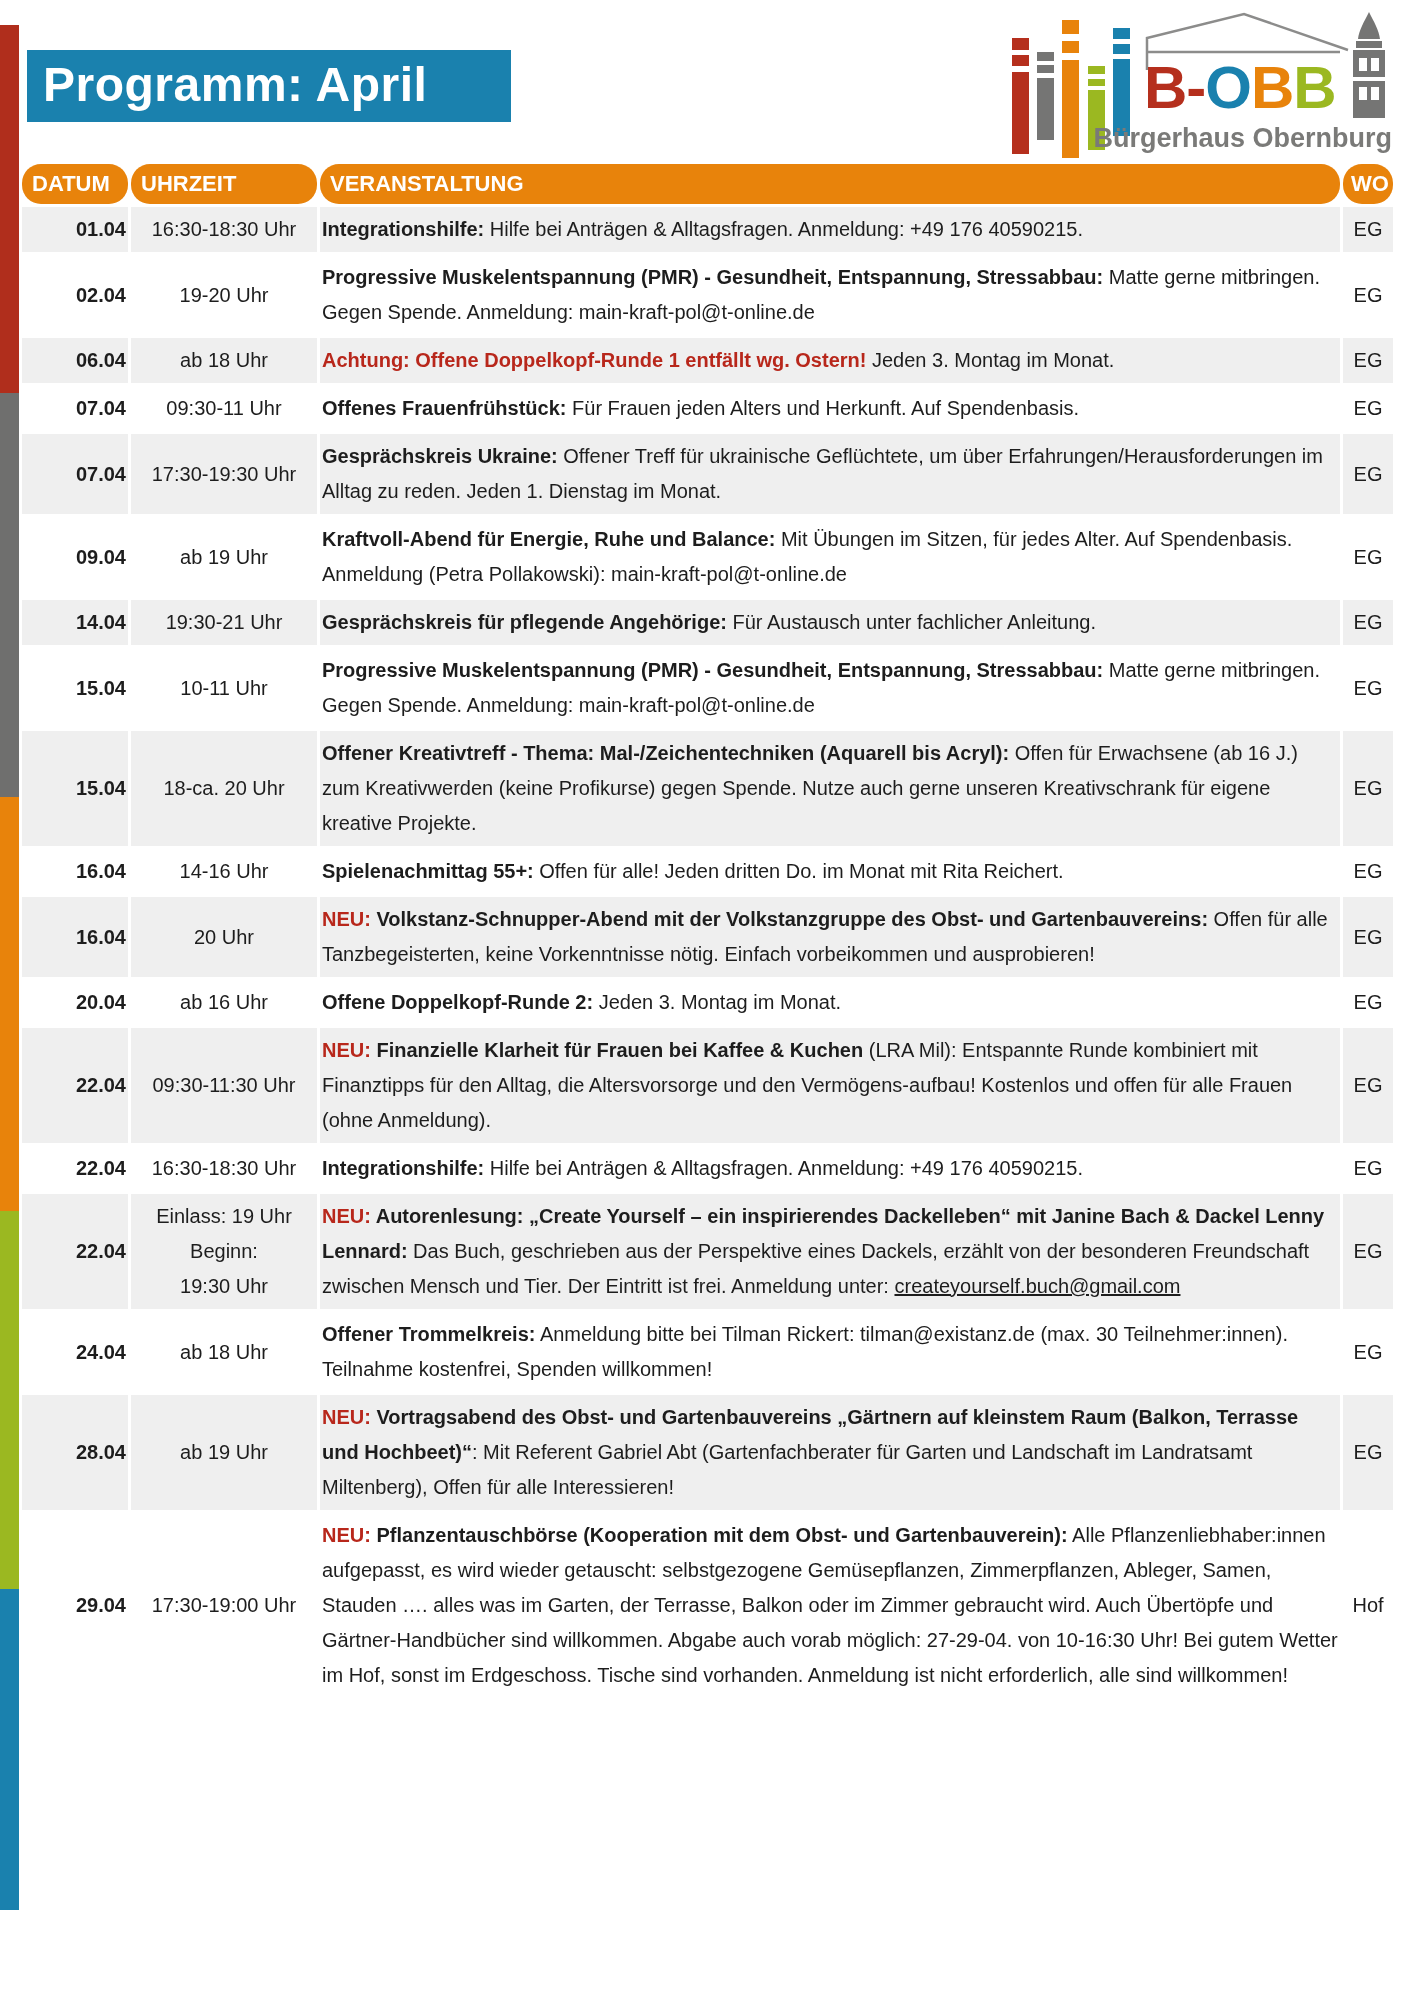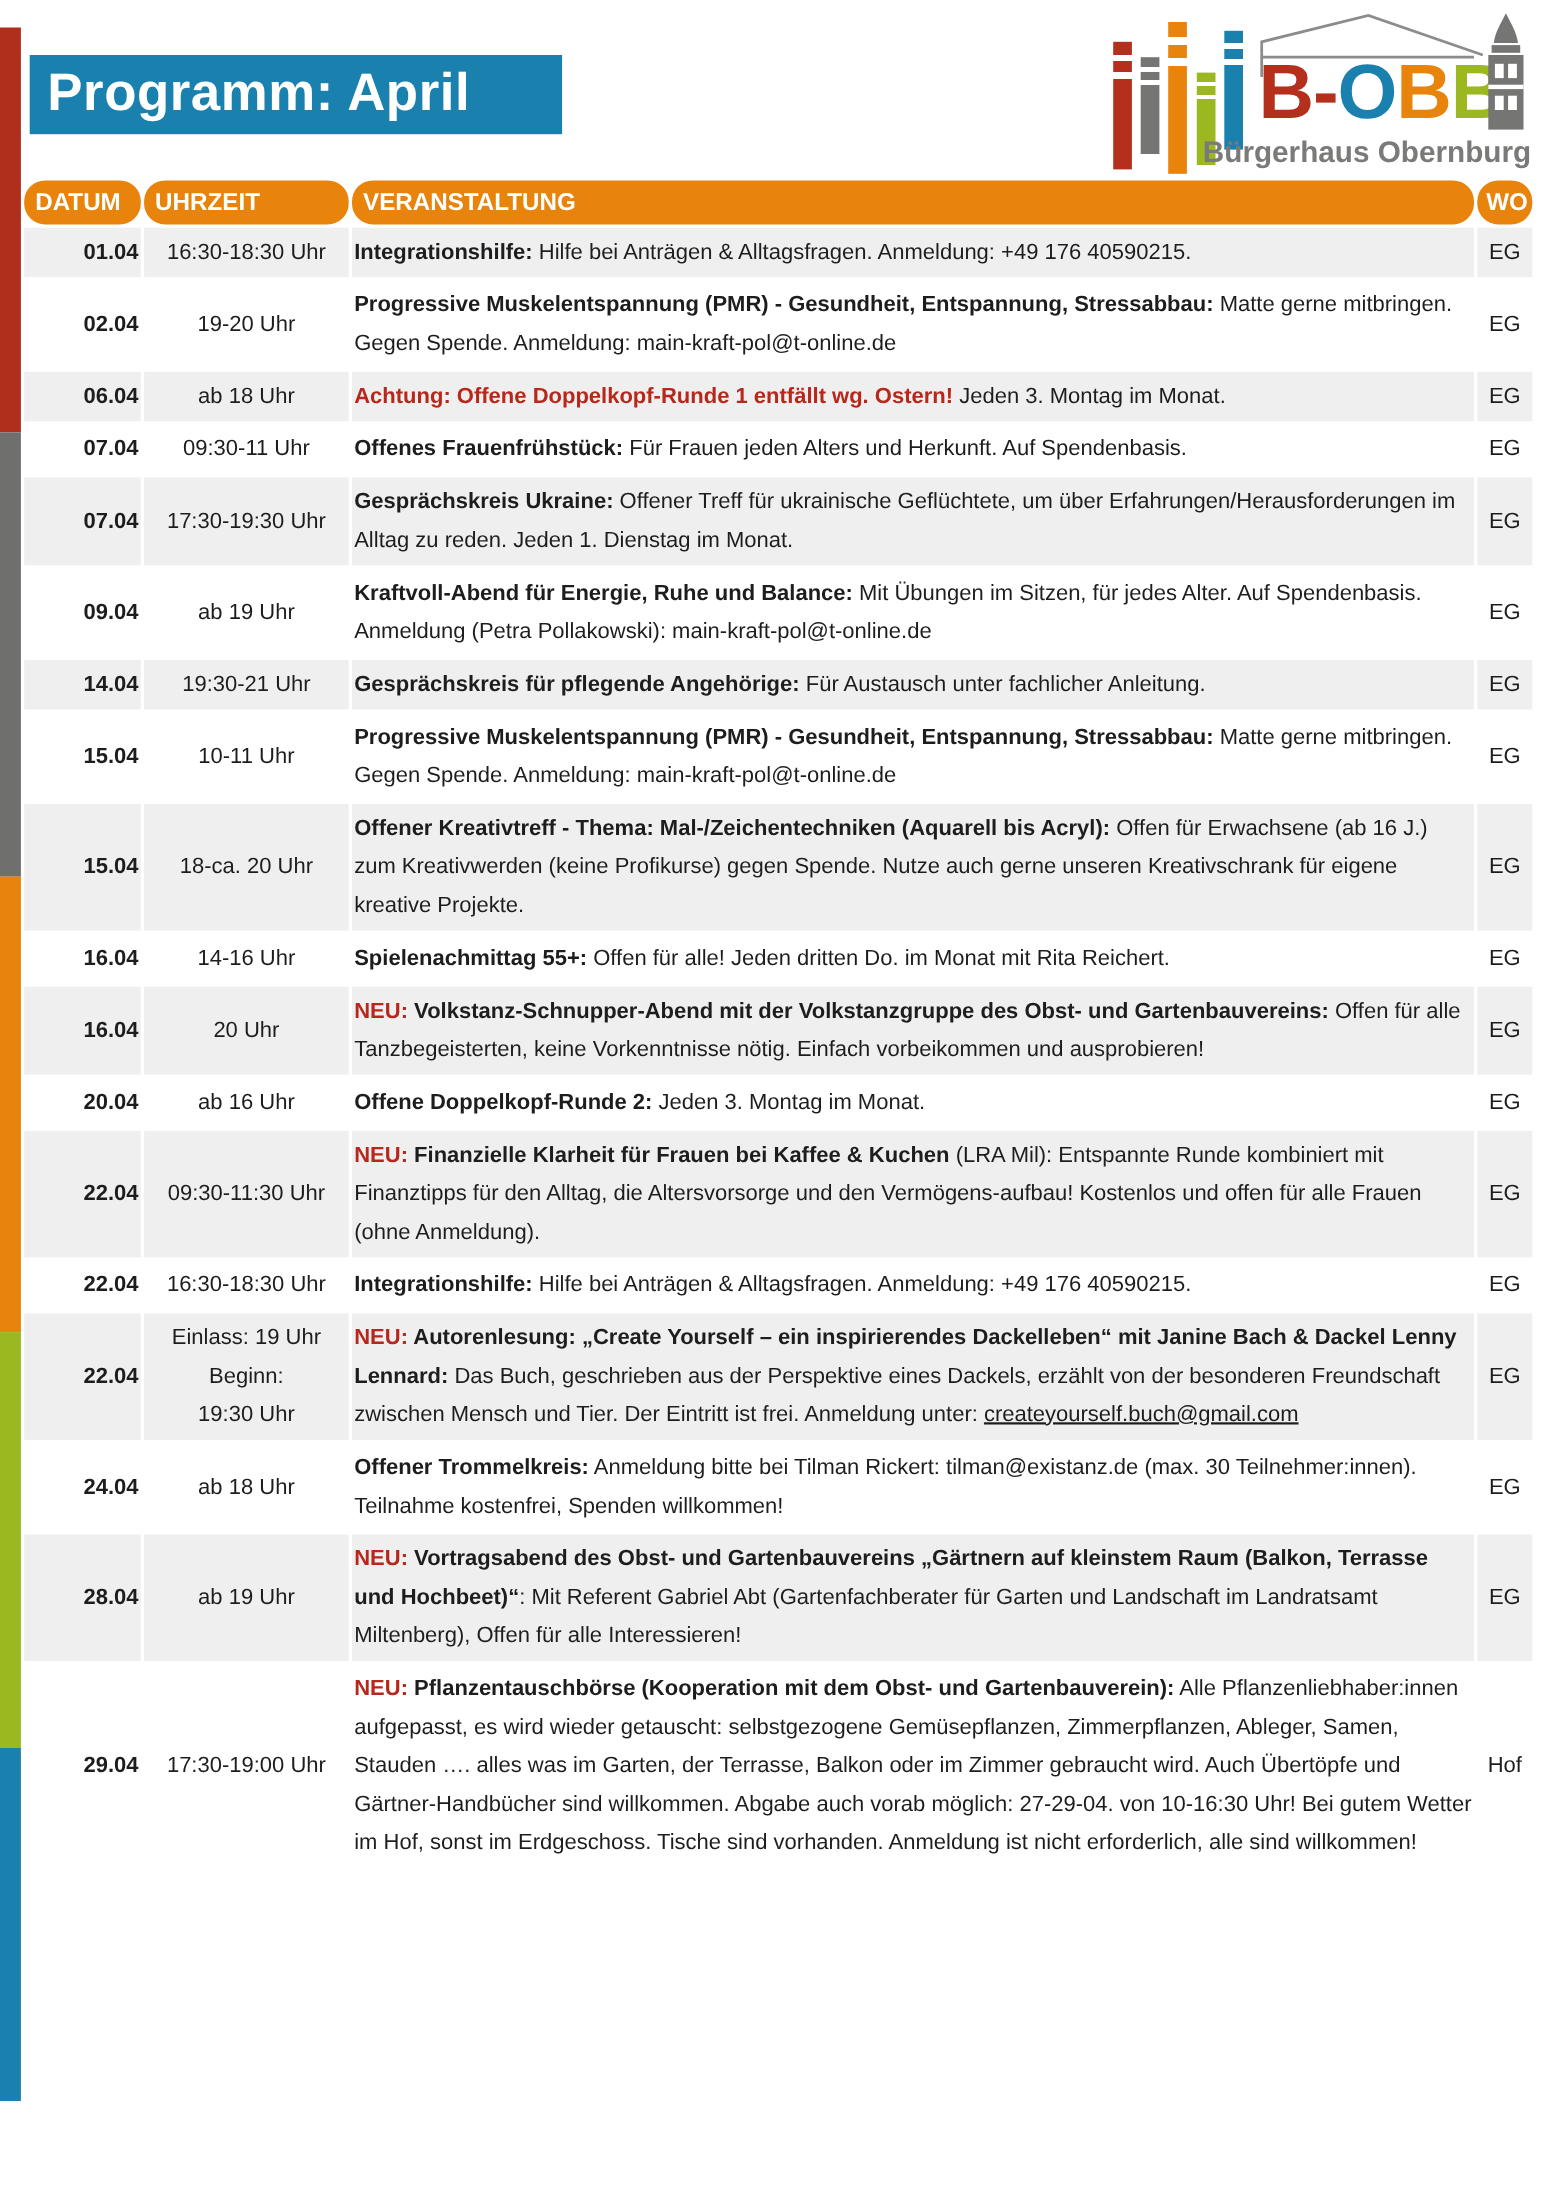--- a/index.html
+++ b/index.html
@@ -17,21 +17,21 @@
   
   .title-box{position:absolute;left:27px;top:50px;width:484px;height:72px;background:var(--blue);}
   .title-box h1{margin:0;padding:0 0 0 16px;font-size:48px;line-height:70px;font-weight:700;color:#fff;letter-spacing:.5px;}
 
   
   .logo{position:absolute;top:8px;right:22px;height:152px;display:flex;align-items:flex-start;}
   .logo-bars{position:relative;width:122px;height:150px;margin-right:10px;}
   .logo-bars .bar{position:absolute;width:17px;}
   .logo-right{position:relative;width:248px;height:150px;}
   .roof-icon{position:absolute;left:0;top:2px;}
-  .logo-letters{position:absolute;left:0;bottom:40px;font-size:70px;font-weight:700;line-height:1;letter-spacing:-1px;}
+  .logo-letters{position:absolute;left:0;bottom:40px;font-size:60px;font-weight:700;line-height:1;letter-spacing:-1px;}
   .tower-icon{position:absolute;right:0;top:4px;}
   .logo-subtitle{position:absolute;right:0;bottom:4px;font-size:27px;font-weight:700;color:var(--subtitle-gray);white-space:nowrap;}
 
   
   table.program{position:absolute;left:19px;top:161px;width:1377px;border-collapse:separate;border-spacing:3px;}
   table.program th{background:var(--orange);color:#fff;font-size:22px;font-weight:700;text-align:left;
                    padding:7px 4px 7px 10px;white-space:nowrap;border-radius:19px;}
   table.program th.wo{text-align:right;padding-left:4px;}
   table.program col.c-datum{width:106px;} table.program col.c-uhrzeit{width:186px;}
   table.program col.c-wo{width:50px;}

